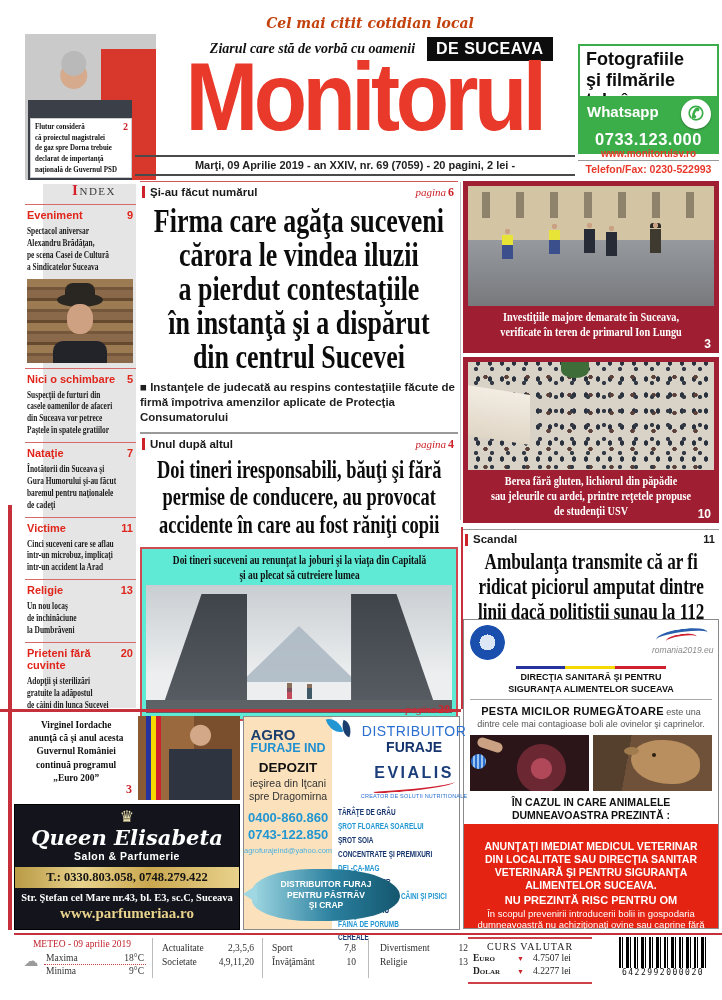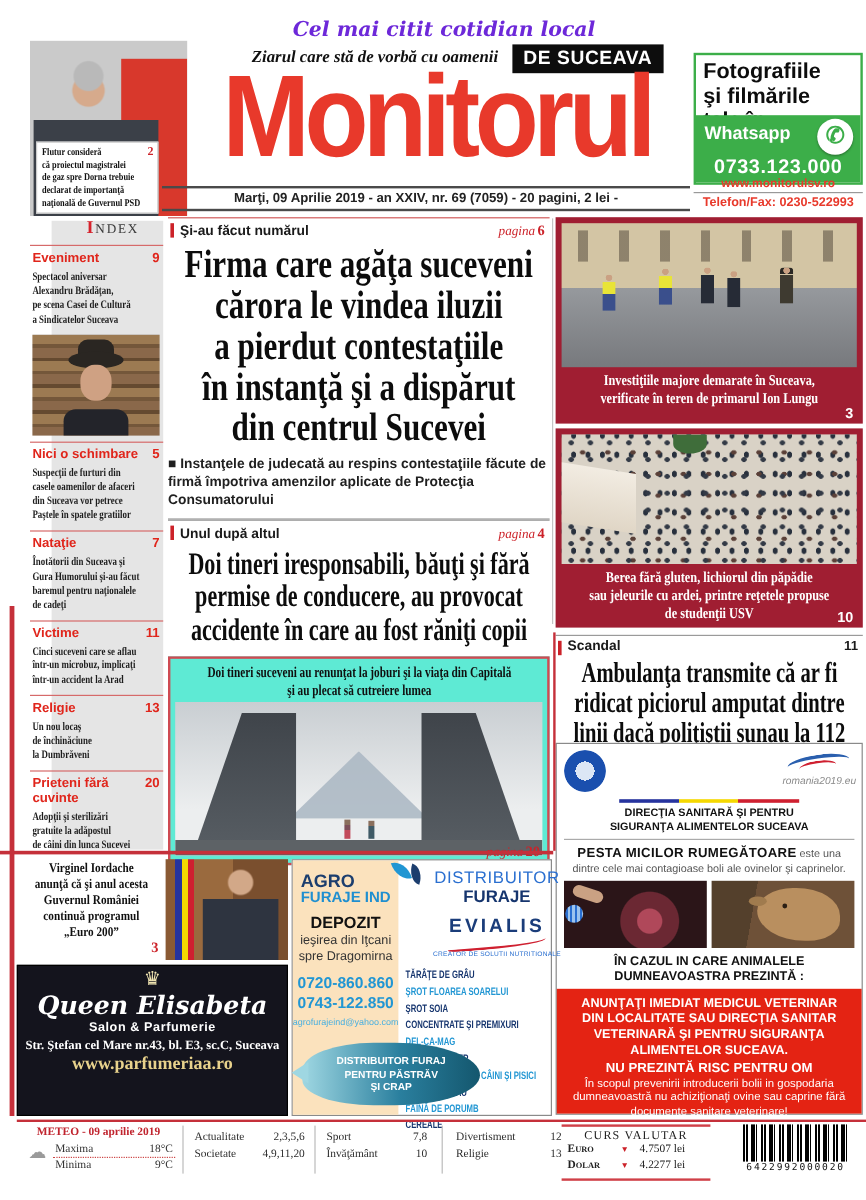--- a/index.html
+++ b/index.html
@@ -2,21 +2,21 @@
 <html><head>
 <meta charset="utf-8">
 <style>
 *{margin:0;padding:0;box-sizing:border-box}
 html,body{background:#fff}
 body{font-family:"Liberation Sans",sans-serif;color:#111}
 #page{position:relative;width:722px;height:1000px;background:#fff;overflow:hidden;margin:0 auto}
 .abs{position:absolute}
 
 
-.slogan-script{left:220px;top:15px;width:300px;text-align:center;font-family:"DejaVu Serif",serif;font-style:italic;font-weight:bold;font-size:17px;color:#6d28d9}
+.slogan-script{left:220px;top:15px;width:300px;text-align:center;font-family:"DejaVu Serif",serif;font-style:italic;font-weight:bold;font-size:14px;color:#c2410c}
 .slogan-sub{left:200px;top:41px;width:225px;text-align:center;font-family:"Liberation Serif",serif;font-style:italic;font-weight:bold;font-size:14px;color:#101010}
 .region-tag{left:427px;top:37px;background:#0d0d0d;color:#fff;font-weight:bold;font-size:16px;padding:3px 9px;letter-spacing:.5px}
 .mast-title{left:146px;top:48px;width:436px;text-align:center;color:#e8392b;font-weight:bold;font-size:97px;line-height:1;letter-spacing:-5px;transform:scaleX(.9);transform-origin:50% 0}
 
 .teaser{left:25px;top:34px;width:131px;height:146px;background:#cacaca;overflow:hidden}
 .teaser-red{position:absolute;left:58%;top:10%;width:42%;height:90%;background:#d8382c}
 .teaser-man{position:absolute;left:2%;top:8%;width:80%;height:92%;
  background:radial-gradient(circle at 44% 13%,#b9b9b9 0 12px,rgba(0,0,0,0) 13px),
  radial-gradient(circle at 44% 22%,#d6aa8c 0 13px,rgba(0,0,0,0) 14px),
  linear-gradient(180deg,rgba(0,0,0,0) 0 40%,#3b4048 40%)}
@@ -108,21 +108,21 @@
 .pesta b{color:#111;font-size:11px;letter-spacing:.3px}
 .vet-photos{display:flex;gap:4px;margin-top:4px;height:56px}
 .vp1{flex:1;position:relative;background:radial-gradient(circle at 60% 60%,#b0485a 0 10px,#6b2833 11px 24px,#2b1518 25px)}
 .finger{position:absolute;left:6%;top:10%;width:26px;height:10px;background:#caa183;border-radius:6px;transform:rotate(18deg)}
 .vp2{flex:1;position:relative;background:linear-gradient(100deg,#54402c 0 30%,#6e5138 30%)}
 .goat{position:absolute;right:10%;top:10%;width:58%;height:78%;background:#b98f5f;border-radius:45% 55% 40% 60%}
 .goat::before{content:"";position:absolute;left:-7px;top:7px;width:15px;height:8px;background:#a07b4e;border-radius:50%}
 .goat::after{content:"";position:absolute;left:30%;top:30%;width:4px;height:4px;background:#2b1f14;border-radius:50%}
 .case-title{margin-top:5px;text-align:center;font-weight:bold;font-size:10.5px;line-height:1.25;white-space:pre-line;color:#111}
 .symptoms{margin-top:3px;font-size:8.5px;color:#444;line-height:1.35;padding:0 2px}
-.alert{position:absolute;left:0;right:0;bottom:0;height:104px;background:#e42313;color:#fff;text-align:center;padding:6px 8px 4px}
+.alert{position:absolute;left:0;right:0;bottom:0;height:104px;background:#e42313;color:#fff;text-align:center;padding:16px 8px 4px}
 .alert-main{font-weight:bold;font-size:10.5px;line-height:1.25;white-space:pre-line}
 .alert-line2{font-weight:bold;font-size:11px;margin-top:1px}
 .alert-note{font-size:9.5px;line-height:1.25;margin-top:2px}
 
 
 .red-rule{left:0;top:709px;width:461px;height:3px;background:#c5303a}
 .left-red{left:8px;top:505px;width:4px;height:425px;background:#c5303a}
 .scandal-vline{left:461px;top:527px;width:2px;height:182px;background:#c5303a}
 .vdiv{left:460px;top:182px;width:1px;height:338px;background:#c4c4c4}
 .footer-rule{left:14px;top:933px;width:708px;height:2px;background:#c5303a}
@@ -164,21 +164,21 @@
 .globe{position:absolute;right:4px;top:-10px;width:15px;height:15px;border-radius:50%;background:repeating-linear-gradient(90deg,#2a6fd0 0 2px,#9cc4ee 2px 4px)}
 .swoosh{margin:1px auto 0;width:82px;height:8px;border-bottom:2.5px solid #cf2030;border-radius:0 0 80% 20%;transform:rotate(-4deg)}
 .ev-tag{margin-top:2px;text-align:center;font-size:5.5px;color:#2a6fd0;letter-spacing:.2px}
 .prod-list{margin-top:7px}
 .prod{font-weight:bold;font-size:9px;line-height:1.55;width:140%;transform:scaleX(.715);transform-origin:0 0;white-space:nowrap}
 .prod-navy{color:#16356e}
 .prod-blue{color:#2196d3}
 
 
 .meteo{left:18px;top:939px;width:128px}
-.meteo-title{text-align:center;font-family:"Liberation Serif",serif;font-weight:bold;font-size:9.5px;color:#c0242e}
+.meteo-title{text-align:center;font-family:"Liberation Serif",serif;font-weight:normal;font-size:9.5px;color:#c0242e}
 .meteo-body{display:flex;margin-top:3px}
 .cloud{color:#9a9a9a;font-size:15px;width:26px;text-align:center;line-height:1.2}
 .meteo-rows{flex:1;font-family:"Liberation Serif",serif;font-size:9.5px;color:#333}
 .meteo-row{display:flex;justify-content:space-between;padding:1px 2px}
 .meteo-row-first{border-bottom:1px dotted #cc4444}
 .fdiv{position:absolute;top:938px;width:1px;height:40px;background:#bbb}
 .fgroup{position:absolute;top:941px;font-family:"Liberation Serif",serif;font-size:9.5px;color:#2e2e2e}
 .fg1{left:162px;width:92px}.fg2{left:272px;width:84px}.fg3{left:380px;width:88px}
 .frow{display:flex;justify-content:space-between;line-height:1.5}
 .curs{left:468px;top:937px;width:124px;border-top:2px solid #d04048;border-bottom:2px solid #d04048;padding:2px 5px 3px;font-family:"Liberation Serif",serif;background:#fff}
@@ -424,36 +424,37 @@
     </div>
     <div class="virg-photo">
       <div class="virg-man"></div>
     </div>
   </div>
 
   <div class="abs queen">
     <div class="crown">♛</div>
     <div class="queen-name">Queen Elisabeta</div>
     <div class="queen-sub">Salon &amp; Parfumerie</div>
+    <div class="gold-strip">T.: 0330.803.058, 0748.279.422</div>
     <div class="queen-addr">Str. Ştefan cel Mare nr.43, bl. E3, sc.C, Suceava</div>
     <div class="queen-url">www.parfumeriaa.ro</div>
   </div>
 
   <div class="abs agro-box">
     <div class="agro-left">
       <div class="agro-brand">
         <div class="petal1"></div>
         <div class="petal2"></div>
         <div class="agro-top">AGRO</div>
         <div class="agro-bottom">FURAJE IND</div>
       </div>
       <div class="agro-depozit">DEPOZIT</div>
       <div class="agro-loc">ieşirea din Iţcani
 spre Dragomirna</div>
-      <div class="agro-phone">0720-860.860</div>
+      <div class="agro-phone">0400-860.860</div>
       <div class="agro-phone2">0743-122.850</div>
       <div class="agro-email">agrofurajeind@yahoo.com</div>
     </div>
     <div class="fish">DISTRIBUITOR FURAJ
 PENTRU PĂSTRĂV
 ŞI CRAP</div>
     <div class="ev-right">
       <div class="ev-h1">DISTRIBUITOR</div>
       <div class="ev-h2">FURAJE</div>
       <div class="ev-logo">

